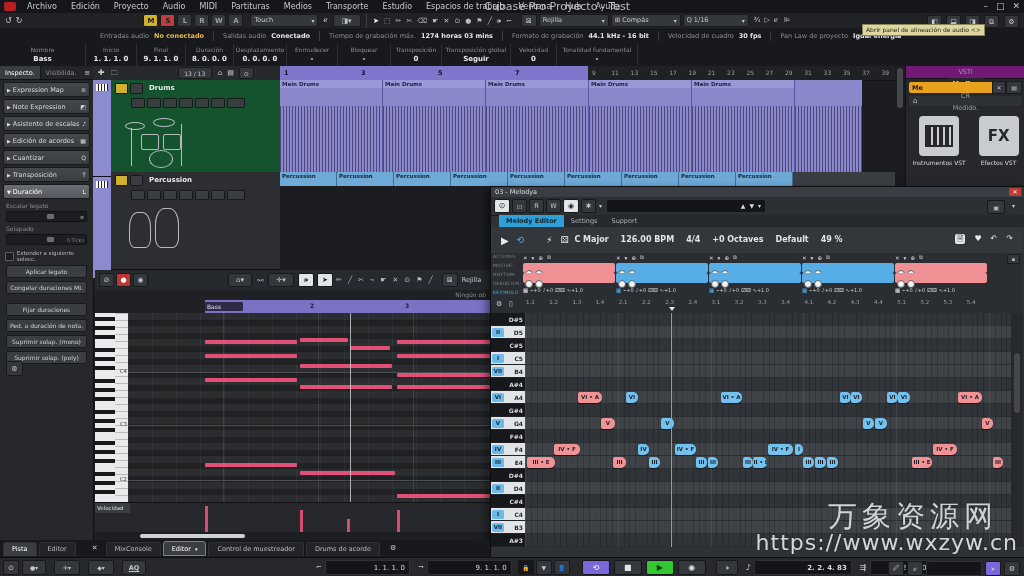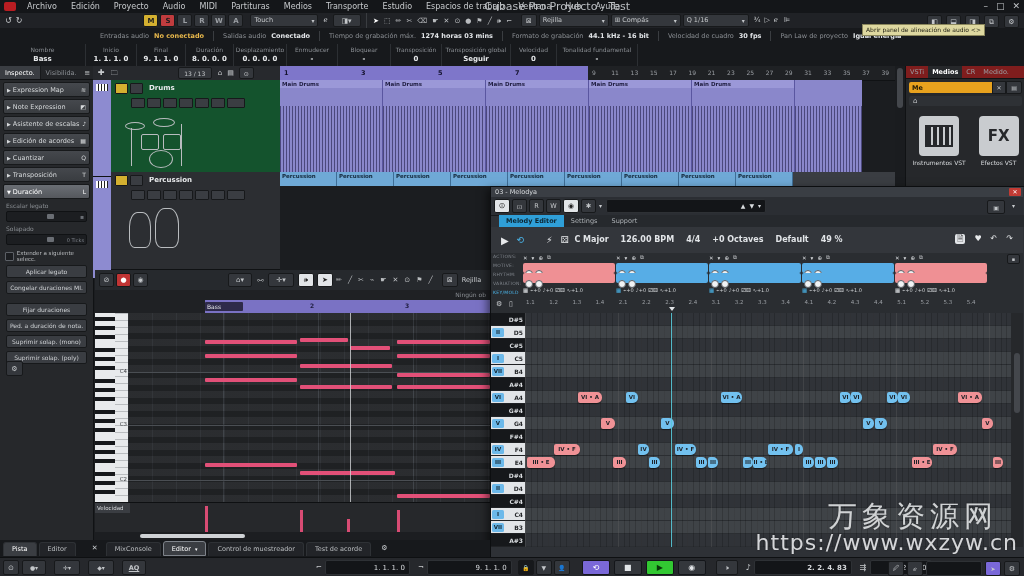--- a/index.html
+++ b/index.html
@@ -495,21 +495,21 @@
       <div class="abs" style="left: 456px; top: 0px; width: 56px; height: 14px; background: rgb(111, 169, 214); border-right: 1px solid rgb(63, 110, 150);">
         <div class="clip-label" style="left: 0px; width: 54px; color: rgb(18, 38, 56); background: transparent;">Percussion</div>
       </div>
       <div class="abs" style="left: 513px; top: 0px; width: 102px; height: 14px; background: rgb(58, 61, 66);"></div>
     </div>
   <div id="arr-scroll" class="abs">
     <div style="margin:2px auto;width:6px;height:40px;background:#44474c;border-radius:3px;"></div>
   </div>
 
   <div id="rightpanel" class="abs">
-    <div class="flex" style="height:12px;background:#7f1d1d;border-bottom:1px solid #101214;" id="rptabs">
+    <div class="flex" style="height:12px;background:#701a75;border-bottom:1px solid #101214;flex-direction:column;" id="rptabs">
         <div class="rp-tab">VSTi</div>
         <div class="rp-tab" style="color: rgb(255, 255, 255); font-weight: bold; background: rgb(38, 40, 43); height: 12px; line-height: 12px;">Medios</div>
         <div class="rp-tab">CR</div>
         <div class="rp-tab">Medido.</div>
       </div>
     <div class="flex" style="margin:3px 3px 0 3px;height:11px;">
       <div style="flex:1;height:11px;background:#e8a21e;border-radius:2px 0 0 2px;color:#201a06;font-size:6.5px;font-weight:bold;display:flex;align-items:center;padding-left:3px;">Me</div>
       <div class="chip" style="width:12px;height:11px;font-size:6px;border-radius:0;">✕</div>
       <div class="chip" style="width:14px;height:11px;font-size:6px;border-radius:0 2px 2px 0;">▤</div>
     </div>
@@ -858,21 +858,21 @@
   <div id="bottomtabs" class="abs flex">
     <div id="btleft" class="flex" style="margin-left:3px;">
         <div class="btab" style="background: rgb(58, 61, 66); color: rgb(255, 255, 255);">Pista</div>
         <div class="btab">Editor</div>
       </div>
     <span class="t7" style="margin-left:14px;">✕</span>
     <div id="btcenter" class="flex" style="margin-left:8px;">
         <div class="btab">MixConsole</div>
         <div class="btab" style="background: rgb(58, 61, 66); color: rgb(255, 255, 255); border: 1px solid rgb(126, 131, 138);">Editor<div style="font-size: 5px; margin-left: 4px;">▾</div></div>
         <div class="btab">Control de muestreador</div>
-        <div class="btab">Test de acorde</div>
+        <div class="btab">Drums de acorde</div>
       </div>
     <span class="t7" style="margin-left:8px;">⚙</span>
   </div>
 
   <div id="transport" class="abs flex">
     <div class="chip" style="width:14px;height:13px;margin-left:3px;font-size:7px;">⊙</div>
     <div class="chip" style="width:22px;height:13px;margin-left:3px;font-size:6px;">●▾</div>
     <div class="chip" style="width:24px;height:13px;margin-left:8px;font-size:6px;">✛▾</div>
     <div class="chip" style="width:24px;height:13px;margin-left:8px;font-size:6px;">◆▾</div>
     <div class="chip" style="width:22px;height:13px;margin-left:8px;font-size:6.5px;font-weight:bold;text-decoration:underline;">AQ</div>

